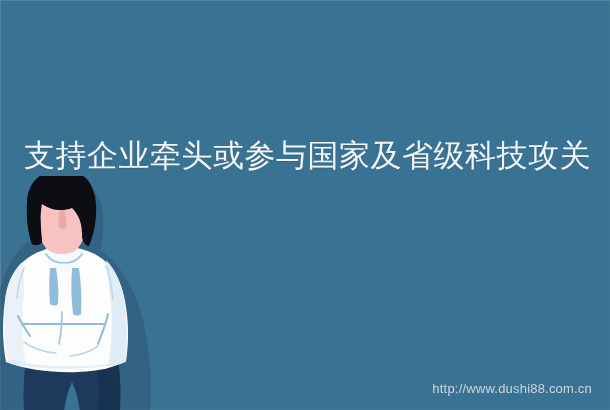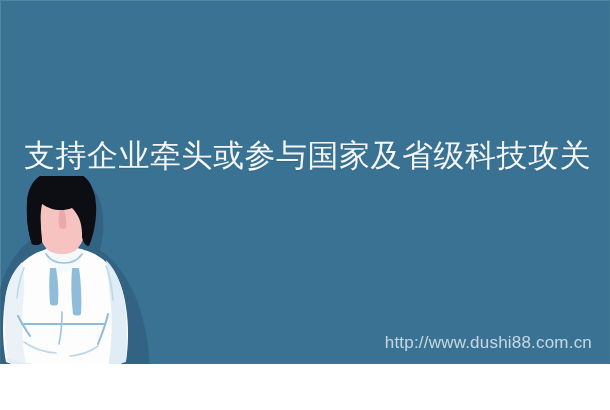--- a/index.html
+++ b/index.html
@@ -3,21 +3,21 @@
 <meta charset="utf-8">
 <style>
   html, body {
     margin: 0;
     padding: 0;
     background: #ffffff;
   }
   #poster {
     position: relative;
     width: 610px;
-    height: 364px;
+    height: 410px;
     overflow: hidden;
     background: #3a7293;
     font-family: "Liberation Sans", "DejaVu Sans", sans-serif;
     -webkit-font-smoothing: antialiased;
   }
   
   #edge-highlight {
     position: absolute;
     inset: 0;
     pointer-events: none;
@@ -42,21 +42,21 @@
     left: 0;
     top: 176px;
     width: 180px;
     height: 234px;
   }
   #watermark {
     position: absolute;
     right: 18px;
     bottom: 12px;
     color: rgba(236,242,245,0.78);
-    font-size: 17px;
+    font-size: 13px;
     line-height: 18px;
     letter-spacing: 0.2px;
     white-space: nowrap;
   }
 </style>
 </head>
 <body>
 
 <div id="poster">
 

